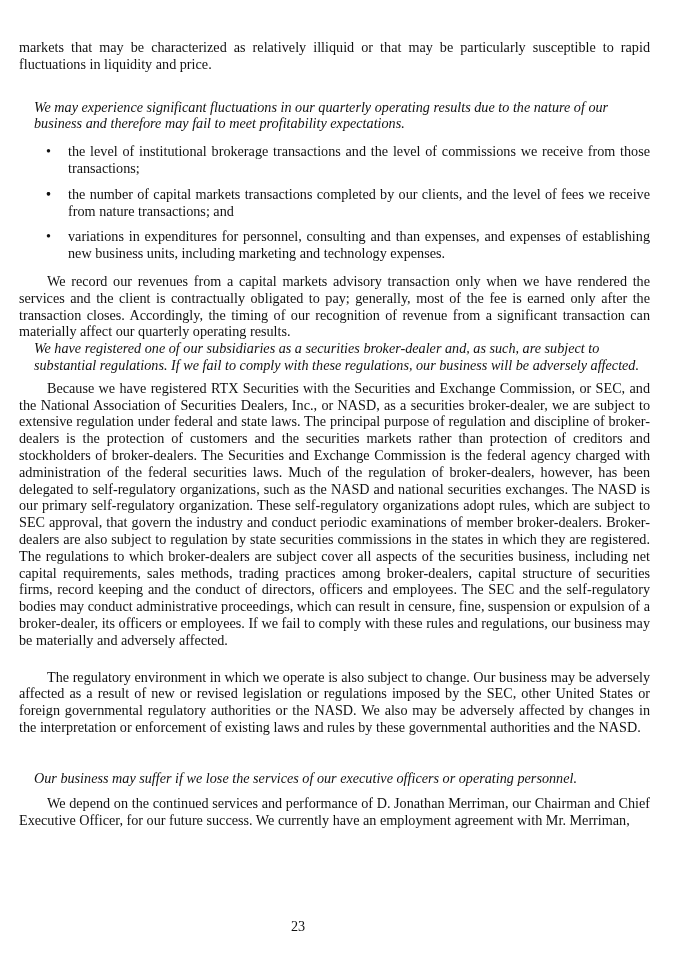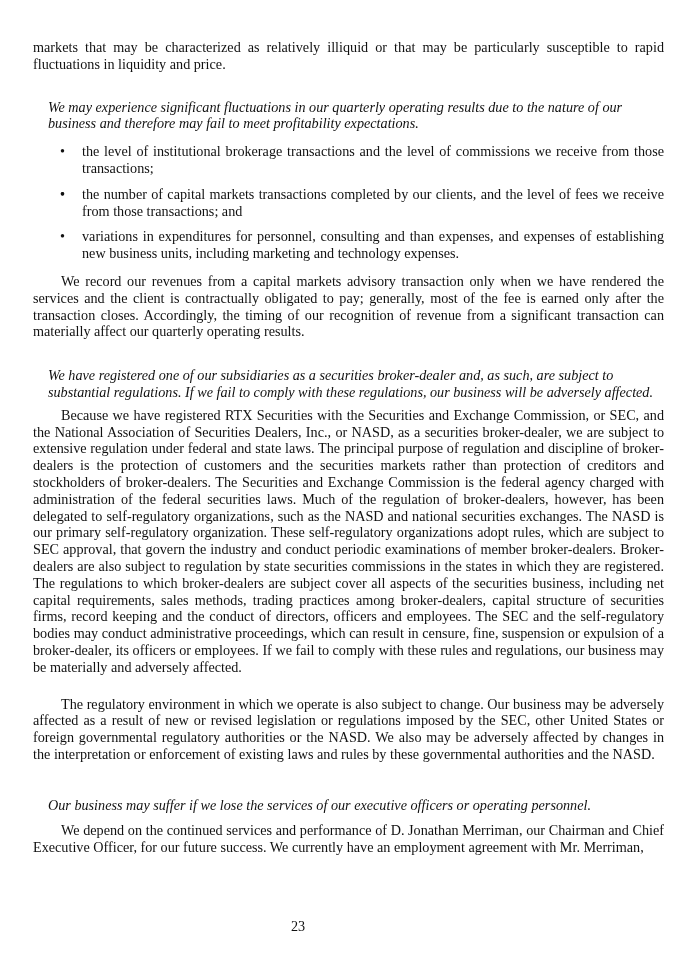--- a/index.html
+++ b/index.html
@@ -3,21 +3,21 @@
 <meta charset="utf-8">
 <style>
   html, body { margin: 0; padding: 0; background: #ffffff; }
   body {
     width: 696px; height: 970px; position: relative; overflow: hidden;
     font-family: "Liberation Serif", "DejaVu Serif", serif;
     color: #111111;
     font-size: 14.2px;
     line-height: 16.8px;
   }
-  .page { position: absolute; left: 33px; top: 39px; width: 631px; }
+  .page { position: absolute; left: 19px; top: 39px; width: 631px; }
   p { margin: 0; text-align: justify; }
   .indent { text-indent: 28px; }
   .heading {
     font-style: italic;
     margin-left: 15px;
     text-align: left;
   }
   ul.bullets { list-style: none; margin: 0; padding: 0; }
   ul.bullets li {
     position: relative;
@@ -45,31 +45,31 @@
   <ul class="bullets" style="margin-top:11px;">
     <li>
       <span class="bullet">•</span>
       <span>the level of institutional brokerage transactions and the level of commissions we receive from those transactions;</span>
     </li>
     <li style="margin-top:9px;">
       <span class="bullet">•</span>
     </li>
     <li style="margin-top:9px;">
       <span class="bullet">•</span>
-      <span>the number of capital markets transactions completed by our clients, and the level of fees we receive from those transactions; and</span>
+      <span>the number of capital markets transactions completed by our clients, and the level of fees we receive from nature transactions; and</span>
     </li>
     <li style="margin-top:9px;">
       <span class="bullet">•</span>
       <span>variations in expenditures for personnel, consulting and than expenses, and expenses of establishing new business units, including marketing and technology expenses.</span>
     </li>
   </ul>
 
   <p class="indent" style="margin-top:11px;">We record our revenues from a capital markets advisory transaction only when we have rendered the services and the client is contractually obligated to pay; generally, most of the fee is earned only after the transaction closes. Accordingly, the timing of our recognition of revenue from a significant transaction can materially affect our quarterly operating results.</p>
 
-  <p class="heading" style="margin-top:27px;">We have registered one of our subsidiaries as a securities broker-dealer and, as such, are subject to substantial regulations. If we fail to comply with these regulations, our business will be adversely affected.</p>
+  <p class="heading" style="">We have registered one of our subsidiaries as a securities broker-dealer and, as such, are subject to substantial regulations. If we fail to comply with these regulations, our business will be adversely affected.</p>
 
   <p class="indent" style="margin-top:6px;">Because we have registered RTX Securities with the Securities and Exchange Commission, or SEC, and the National Association of Securities Dealers, Inc., or NASD, as a securities broker-dealer, we are subject to extensive regulation under federal and state laws. The principal purpose of regulation and discipline of broker-dealers is the protection of customers and the securities markets rather than protection of creditors and stockholders of broker-dealers. The Securities and Exchange Commission is the federal agency charged with administration of the federal securities laws. Much of the regulation of broker-dealers, however, has been delegated to self-regulatory organizations, such as the NASD and national securities exchanges. The NASD is our primary self-regulatory organization. These self-regulatory organizations adopt rules, which are subject to SEC approval, that govern the industry and conduct periodic examinations of member broker-dealers. Broker-dealers are also subject to regulation by state securities commissions in the states in which they are registered. The regulations to which broker-dealers are subject cover all aspects of the securities business, including net capital requirements, sales methods, trading practices among broker-dealers, capital structure of securities firms, record keeping and the conduct of directors, officers and employees. The SEC and the self-regulatory bodies may conduct administrative proceedings, which can result in censure, fine, suspension or expulsion of a broker-dealer, its officers or employees. If we fail to comply with these rules and regulations, our business may be materially and adversely affected.</p>
 
   <p class="indent" style="margin-top:20px;">The regulatory environment in which we operate is also subject to change. Our business may be adversely affected as a result of new or revised legislation or regulations imposed by the SEC, other United States or foreign governmental regulatory authorities or the NASD. We also may be adversely affected by changes in the interpretation or enforcement of existing laws and rules by these governmental authorities and the NASD.</p>
 
   <p class="heading" style="margin-top:34px;">Our business may suffer if we lose the services of our executive officers or operating personnel.</p>
 
   <p class="indent" style="margin-top:9px;">We depend on the continued services and performance of D. Jonathan Merriman, our Chairman and Chief Executive Officer, for our future success. We currently have an employment agreement with Mr. Merriman,</p>
 </div>
 

